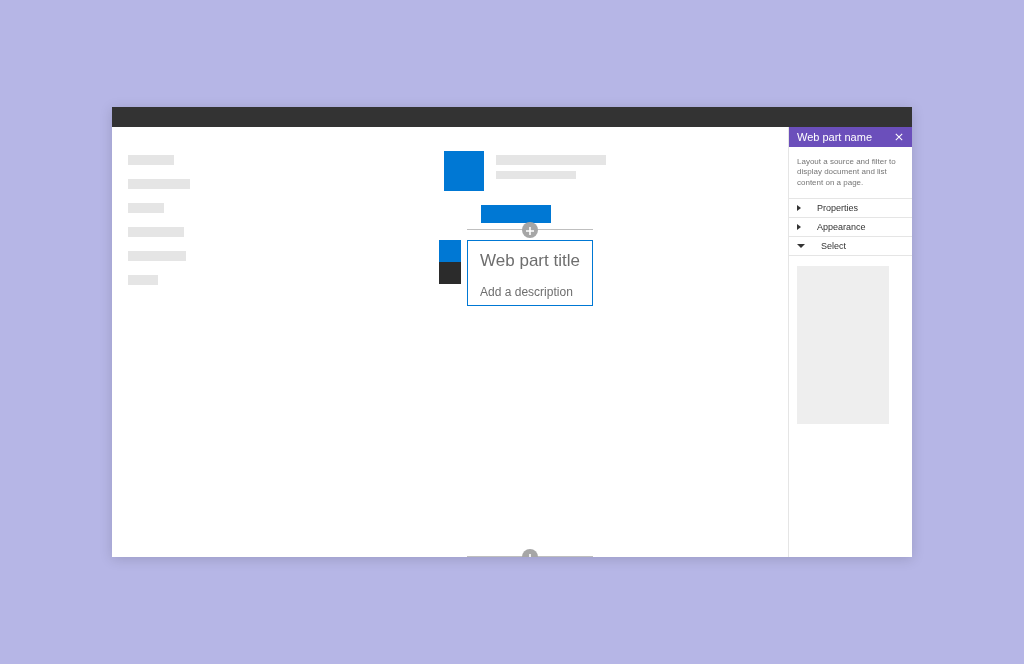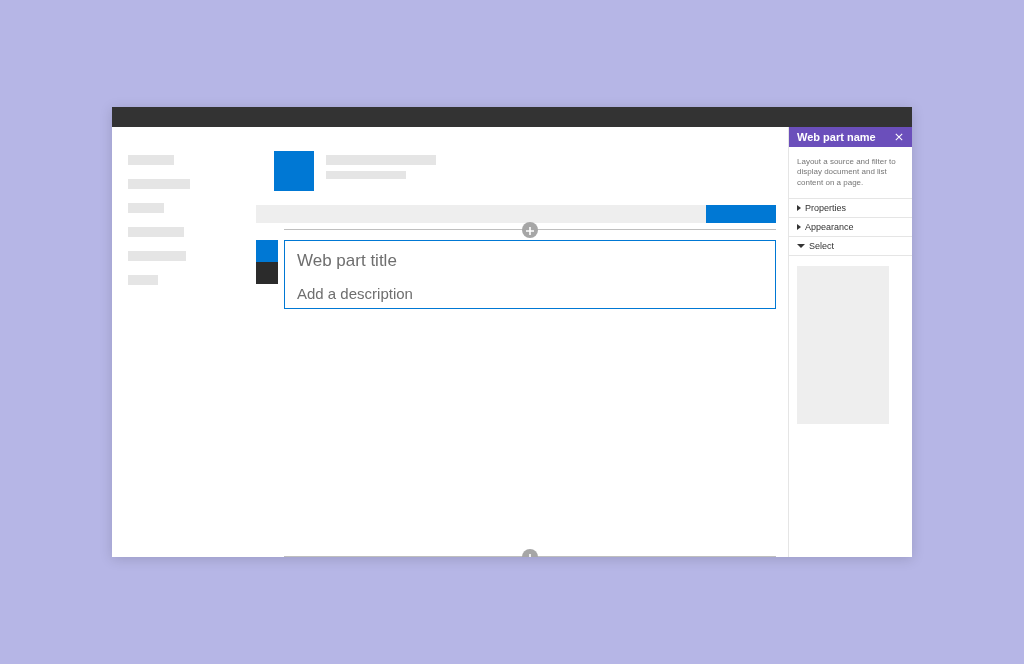--- a/index.html
+++ b/index.html
@@ -51,20 +51,21 @@
     .nav-ph.w5 { width: 58px; }
     .nav-ph.w6 { width: 30px; }
     
     .main {
       flex: 1;
       display: flex;
       flex-direction: column;
       padding: 12px 12px 0 0;
       overflow: hidden;
       position: relative;
+      align-items: center;
     }
     .header-row {
       display: flex;
       gap: 12px;
       padding: 12px 0 6px 18px;
     }
     .logo-sq {
       width: 40px; height: 40px;
       background: #0078d4;
     }
@@ -142,60 +143,60 @@
       font-size: 17px;
       font-weight: 300;
       color: #6e6e6e;
       margin-bottom: 8px;
     }
     .wp-body {
       flex: 1;
       background: #eeeeee;
     }
     .wp-desc {
-      font-size: 15px;
+      font-size: 12px;
       color: #6e6e6e;
       margin-top: 6px;
     }
     
     .panel {
       width: 124px;
       border-left: 1px solid #e5e5e5;
       display: flex;
       flex-direction: column;
       font-size: 10px;
     }
     .panel-header {
       background: #6b4fbb;
       color: #fff;
       display: flex;
       align-items: center;
       justify-content: space-between;
       padding: 4px 8px;
       font-size: 11px;
-      font-weight: 700;
+      font-weight: 400;
     }
     .panel-close {
       width: 10px; height: 10px;
       display: flex; align-items: center; justify-content: center;
       cursor: pointer;
     }
     .panel-close svg { width: 8px; height: 8px; }
     .panel-desc {
       font-size: 8px;
       color: #767676;
       padding: 10px 8px;
       line-height: 1.3;
     }
     .panel-section {
       border-top: 1px solid #e5e5e5;
       padding: 4px 8px;
       display: flex;
       align-items: center;
-      gap: 4px;
+      gap: 16px;
       cursor: pointer;
       color: #333;
       font-size: 9px;
     }
     .panel-section.last { border-bottom: 1px solid #e5e5e5; }
     .caret {
       width: 0; height: 0;
       display: inline-block;
     }
     .caret.right {

